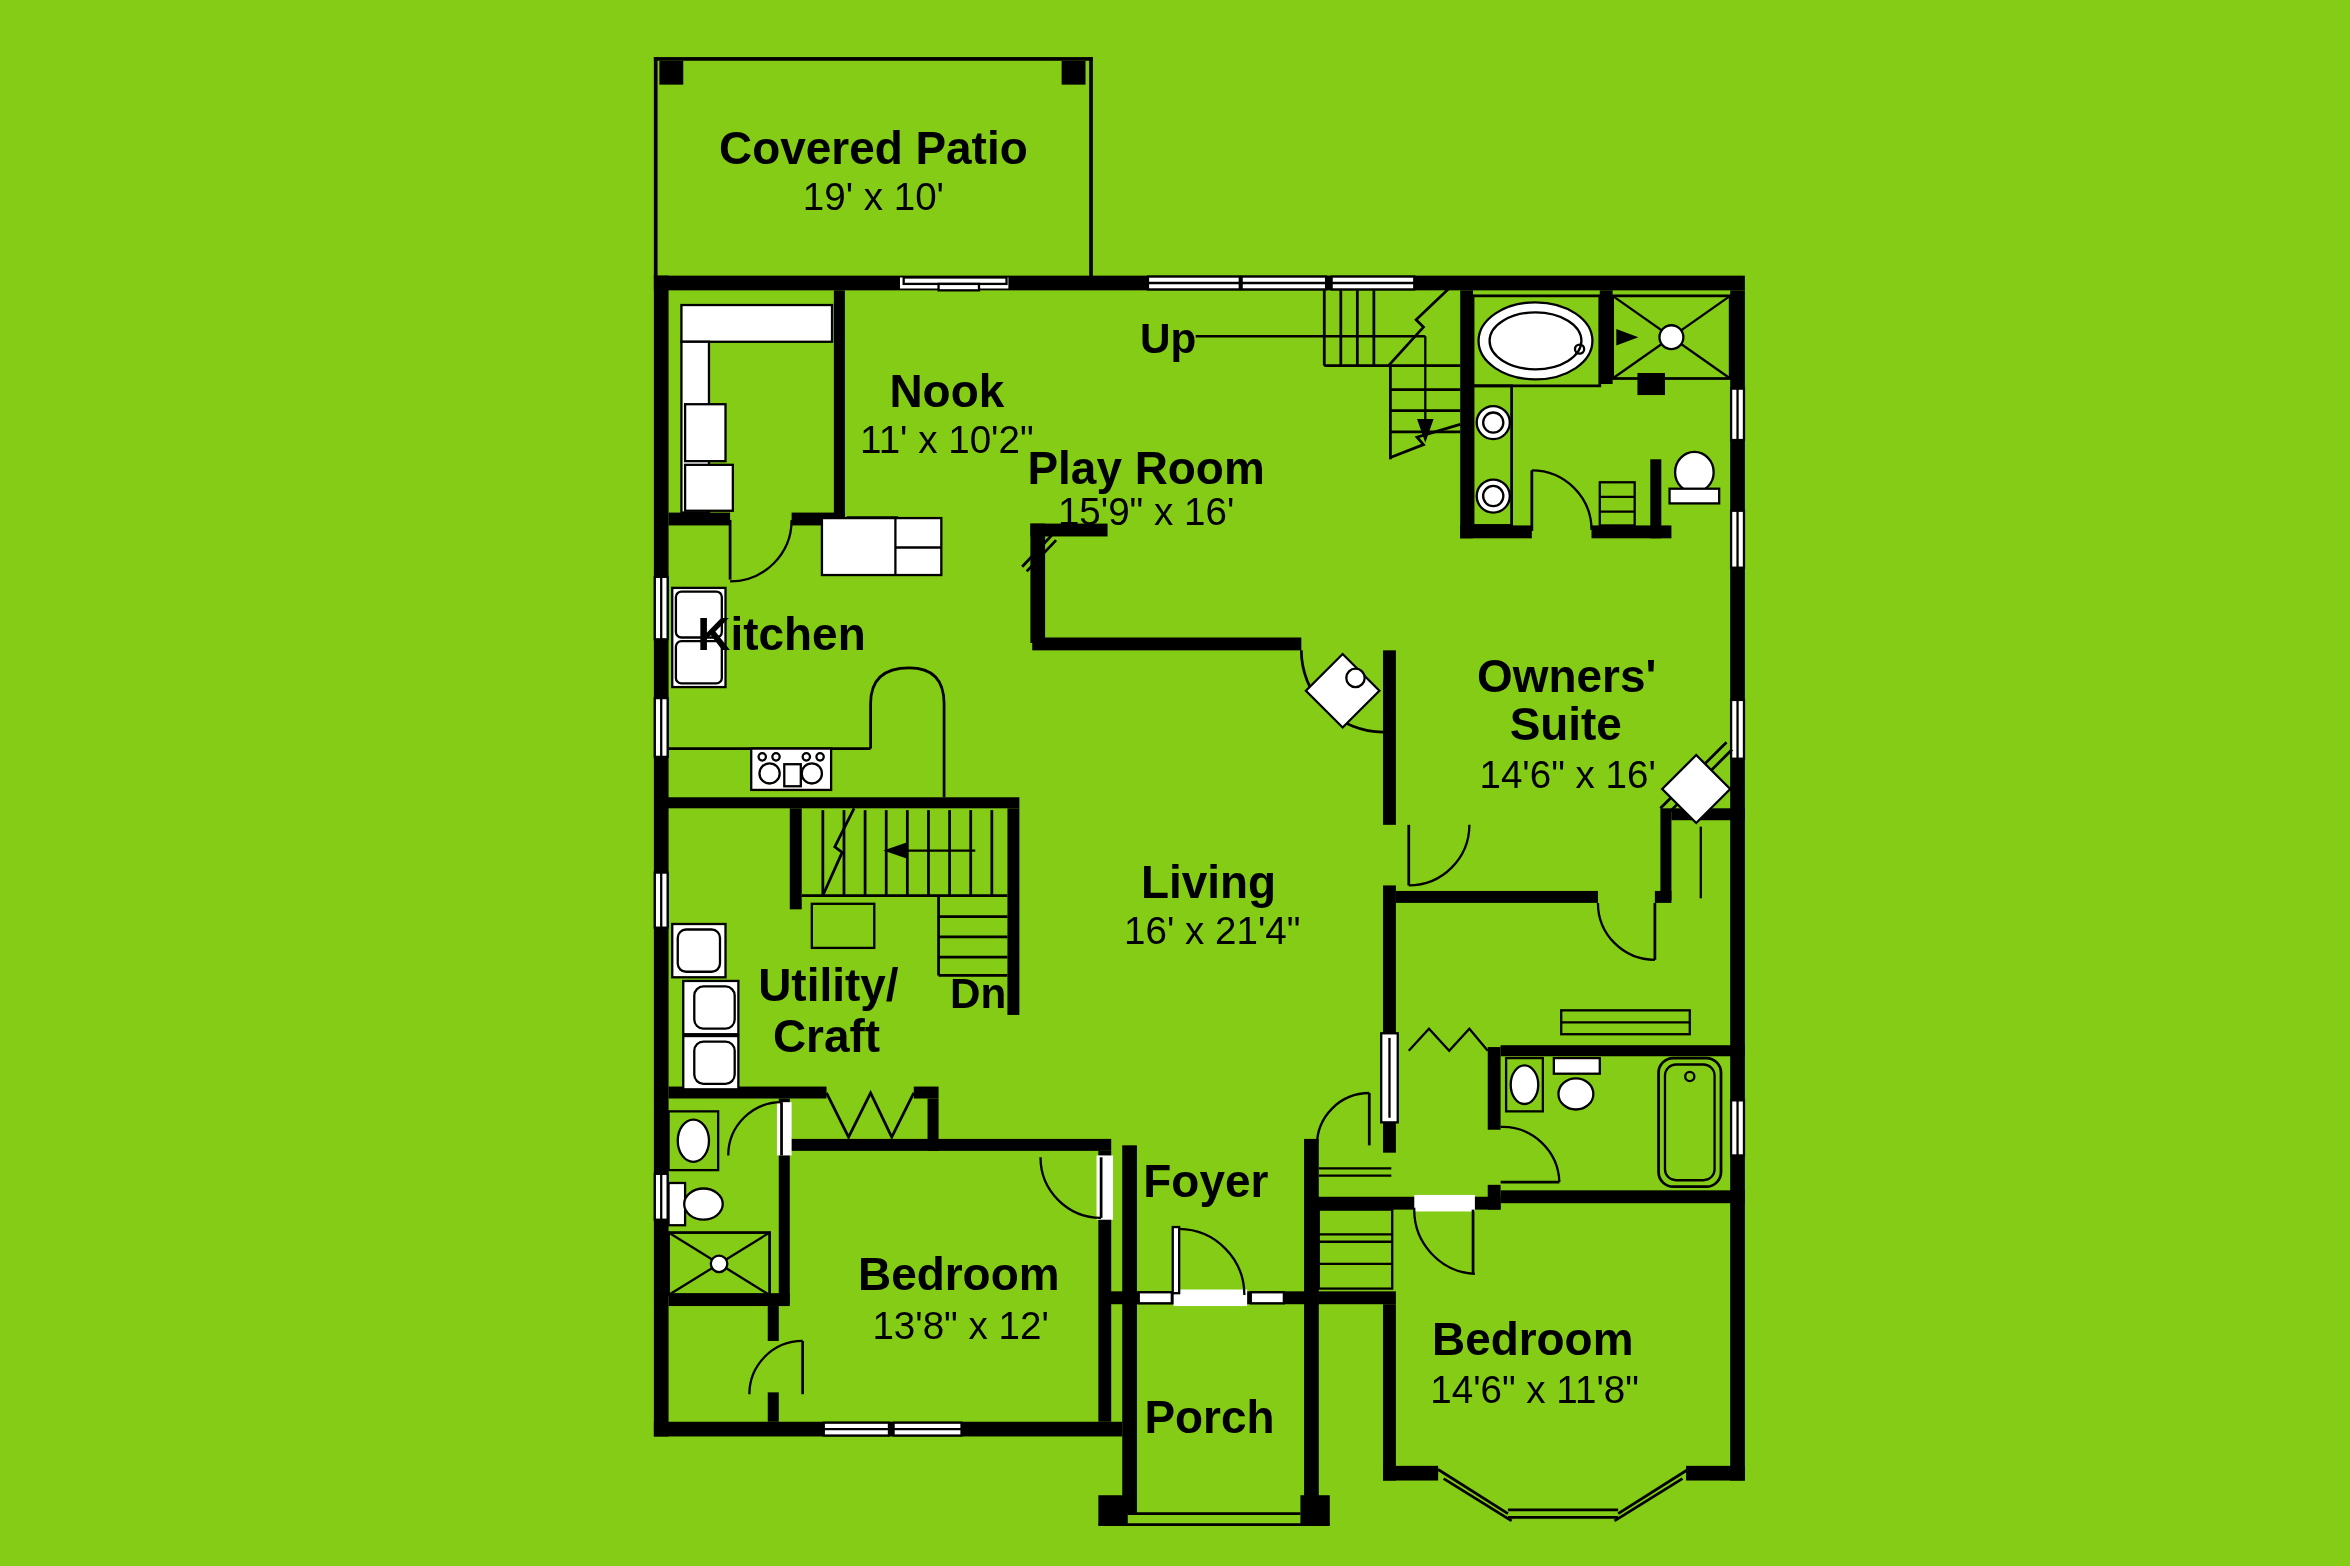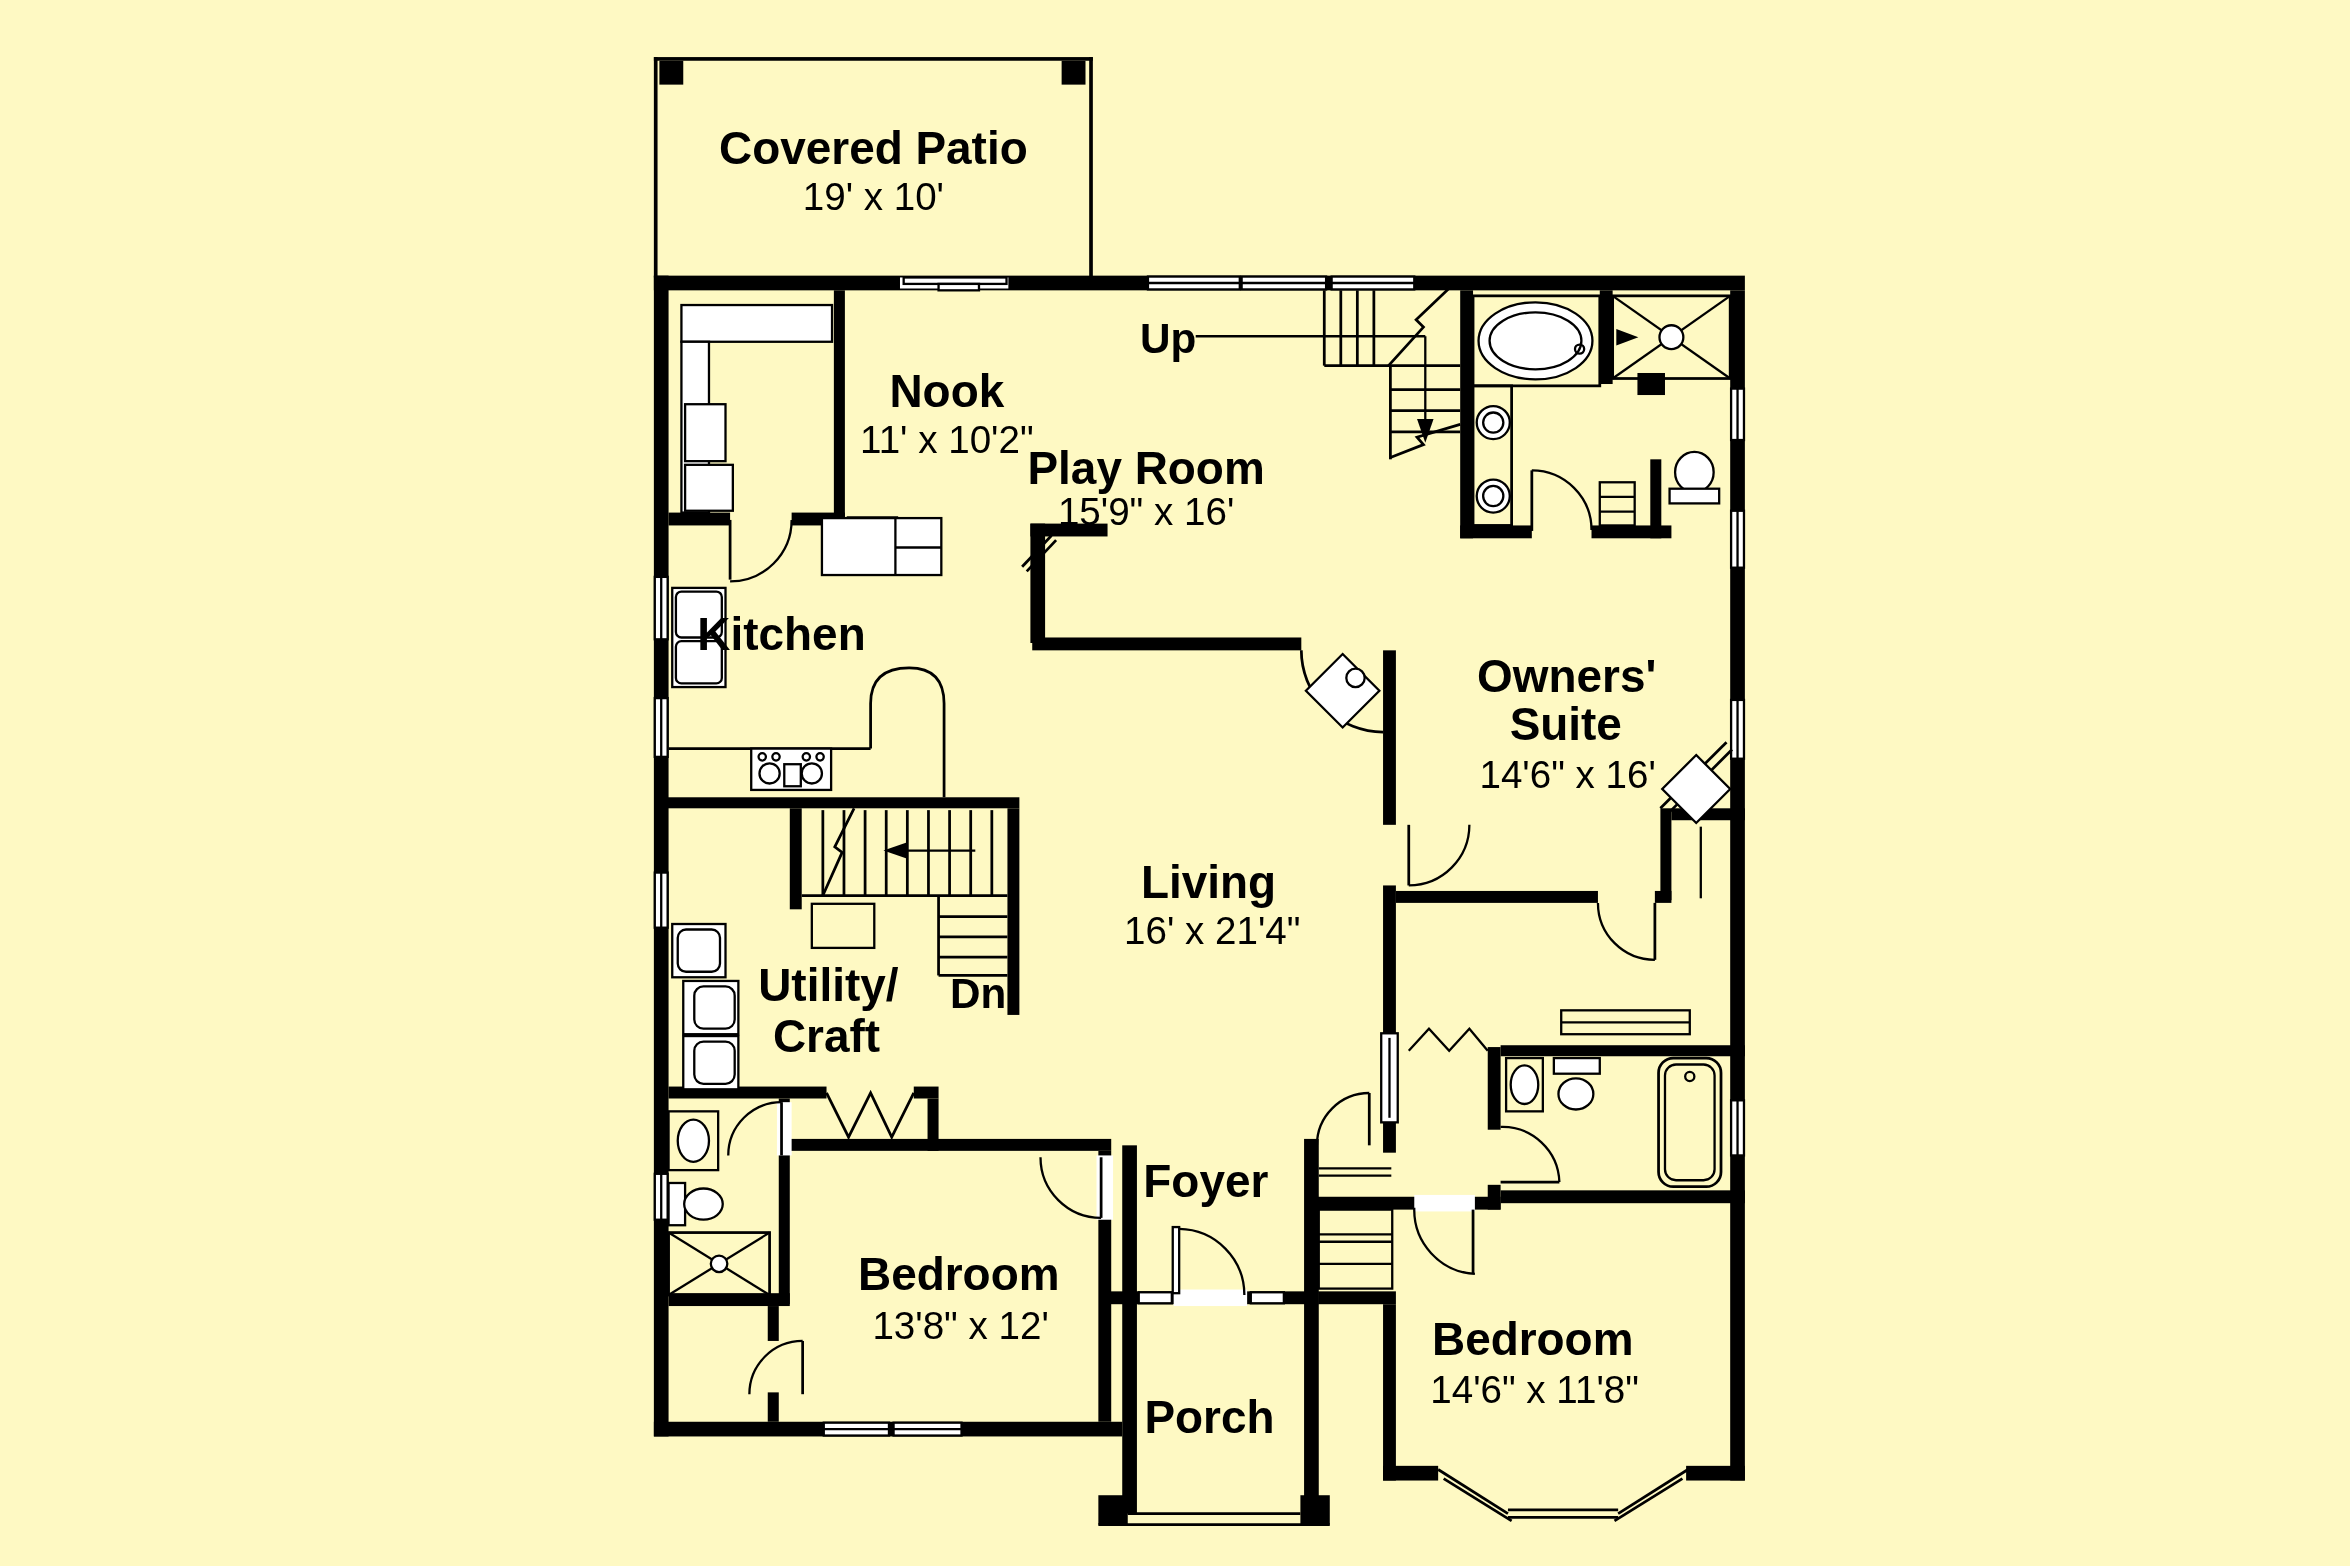--- a/index.html
+++ b/index.html
@@ -1,16 +1,16 @@
 <!DOCTYPE html>
 <html style="font-size:14.7px"><head>
 <meta charset="utf-8">
 <style>
   html,body{margin:0;padding:0;background:#fff;}
-  .stage{width:2351px;height:1567px;background:#fef9c3;position:relative;font-family:"Liberation Sans",sans-serif;}
+  .stage{width:2351px;height:1567px;background:#84cc16;position:relative;font-family:"Liberation Sans",sans-serif;}
   svg{display:block;}
   .room-name{font-family:"Liberation Sans",sans-serif;font-weight:bold;font-size:50px;fill:#000;}
   .room-dims{font-family:"Liberation Sans",sans-serif;font-weight:normal;font-size:42px;fill:#000;}
   .stair-label{font-family:"Liberation Sans",sans-serif;font-weight:bold;font-size:46px;fill:#000;}
   .wall{fill:#000;stroke:none;}
   .thin{stroke:#000;stroke-width:3;fill:none;}
   .thin2{stroke:#000;stroke-width:2.5;fill:none;}
   .fix{stroke:#000;stroke-width:2.5;fill:#fff;}
   .win{fill:#fff;stroke:#000;stroke-width:2.5;}
   .gap{fill:#fff;stroke:none;}

